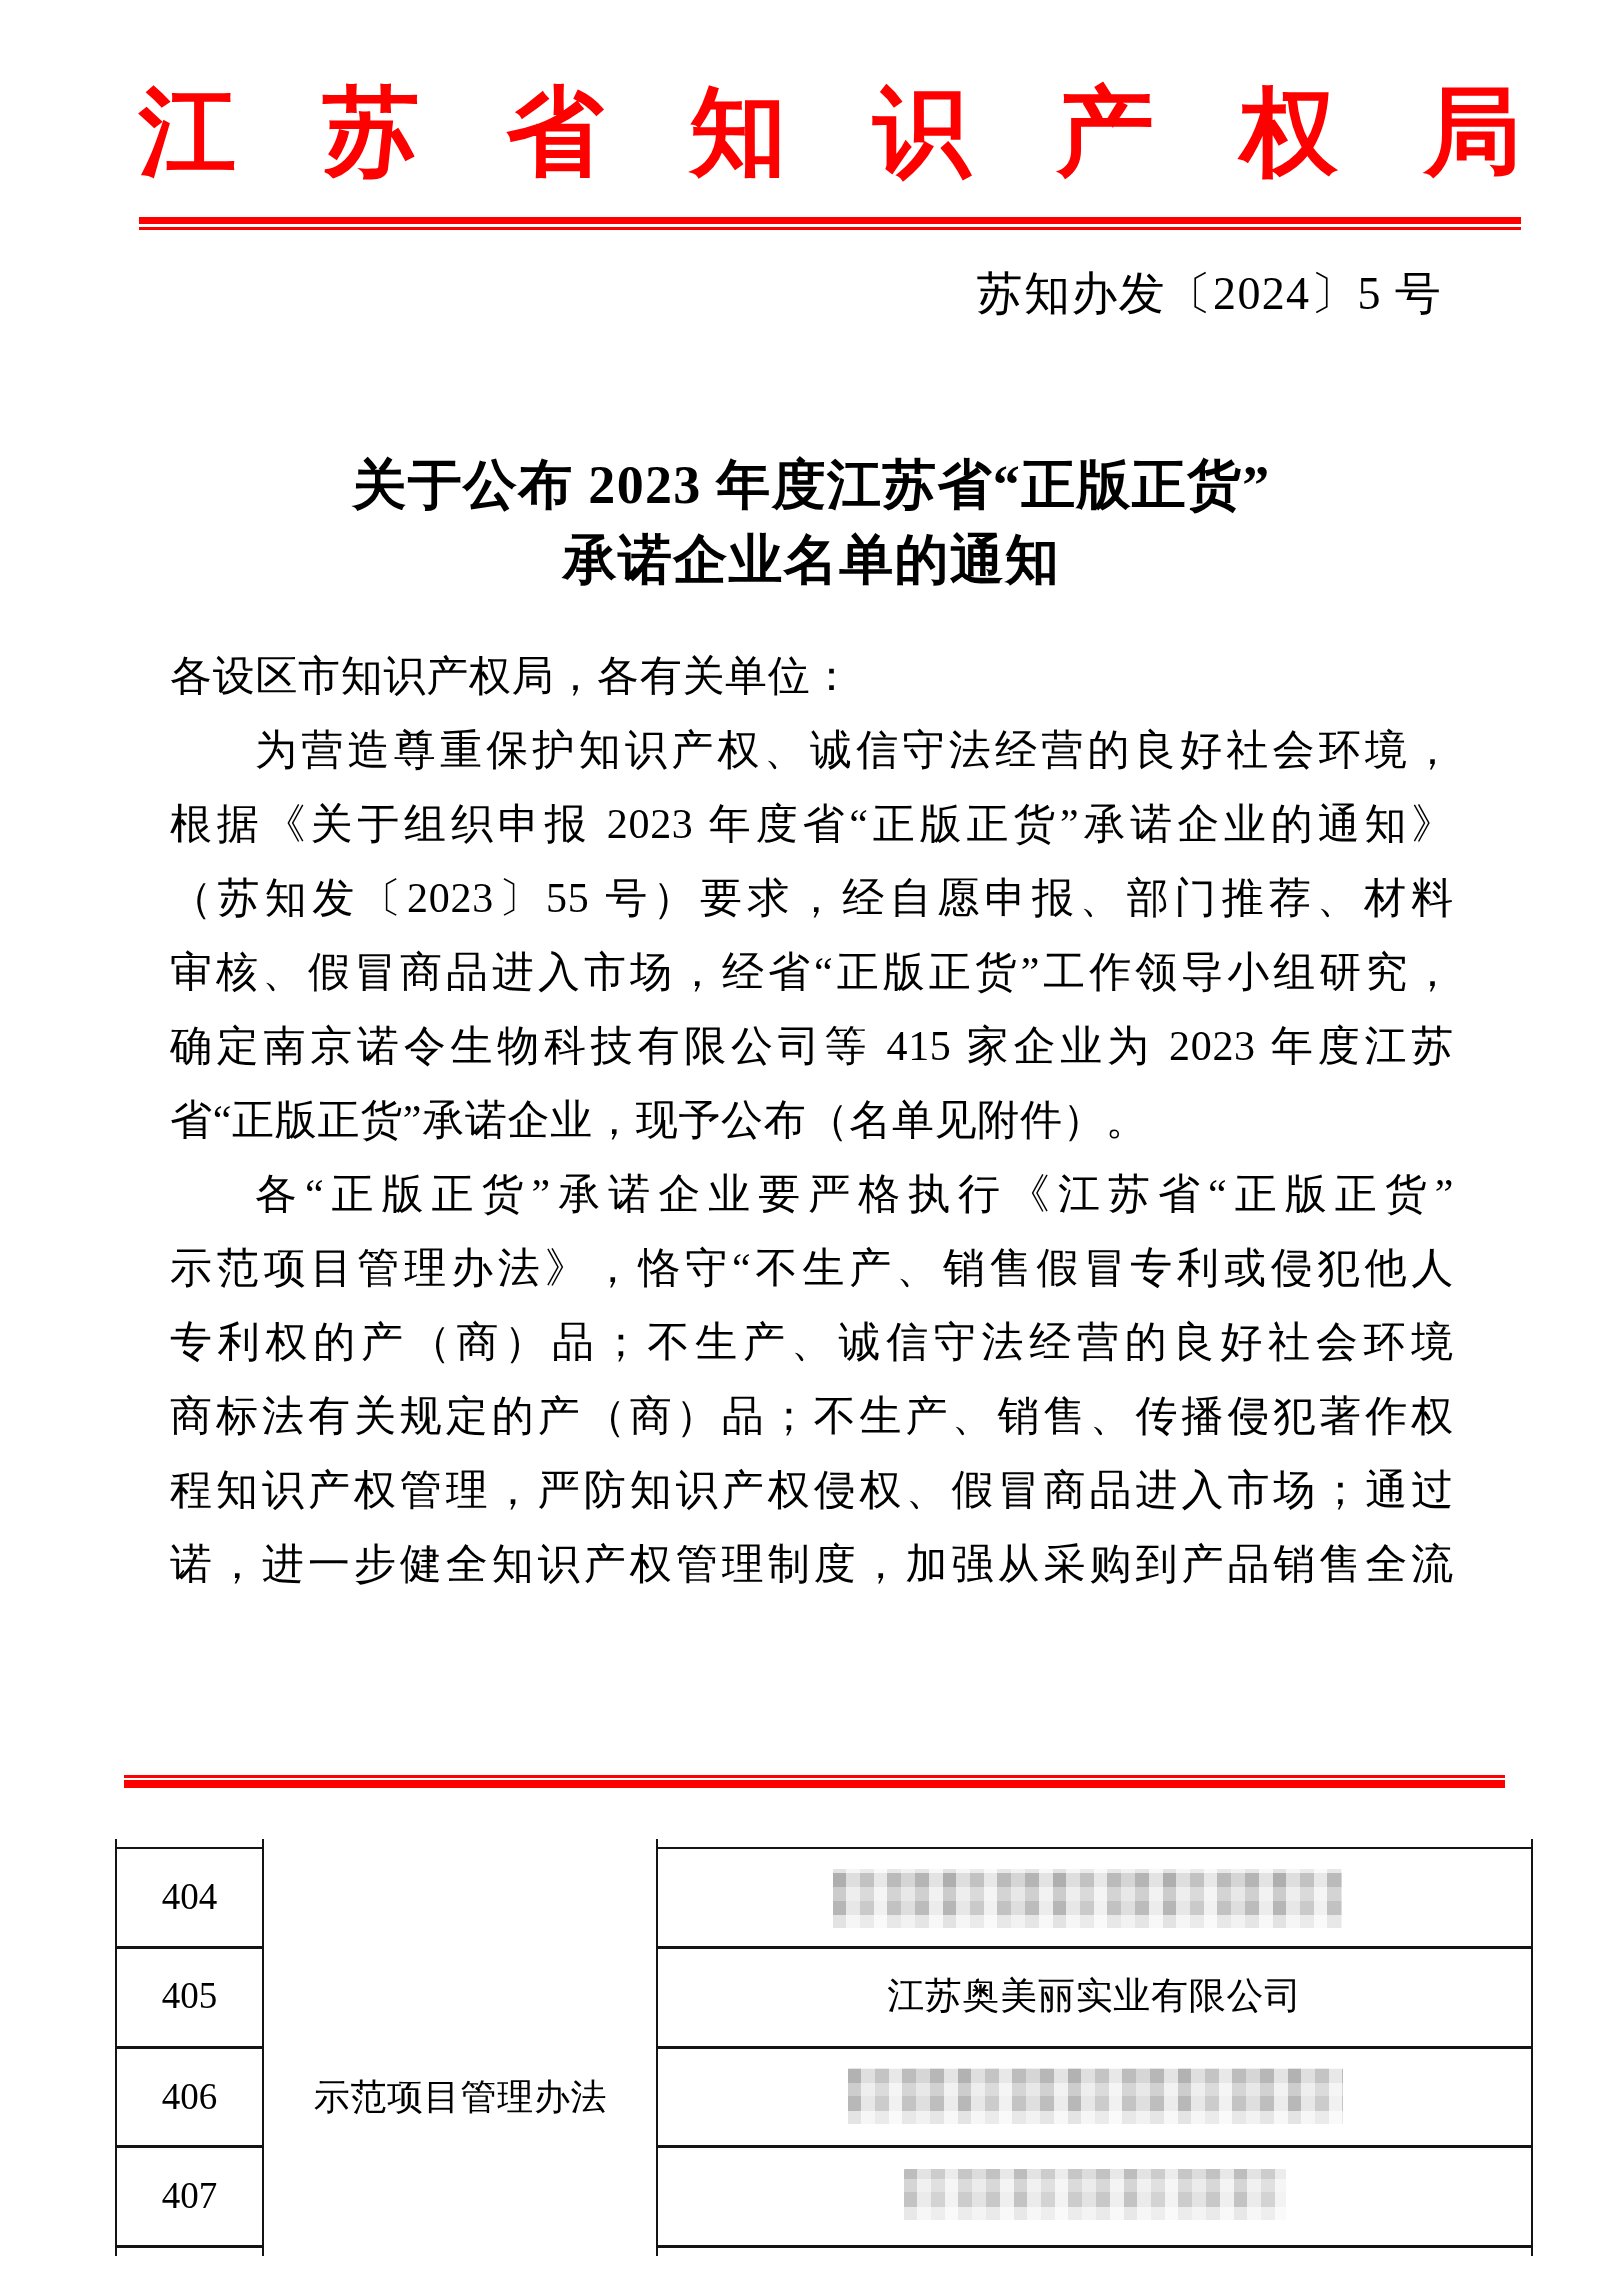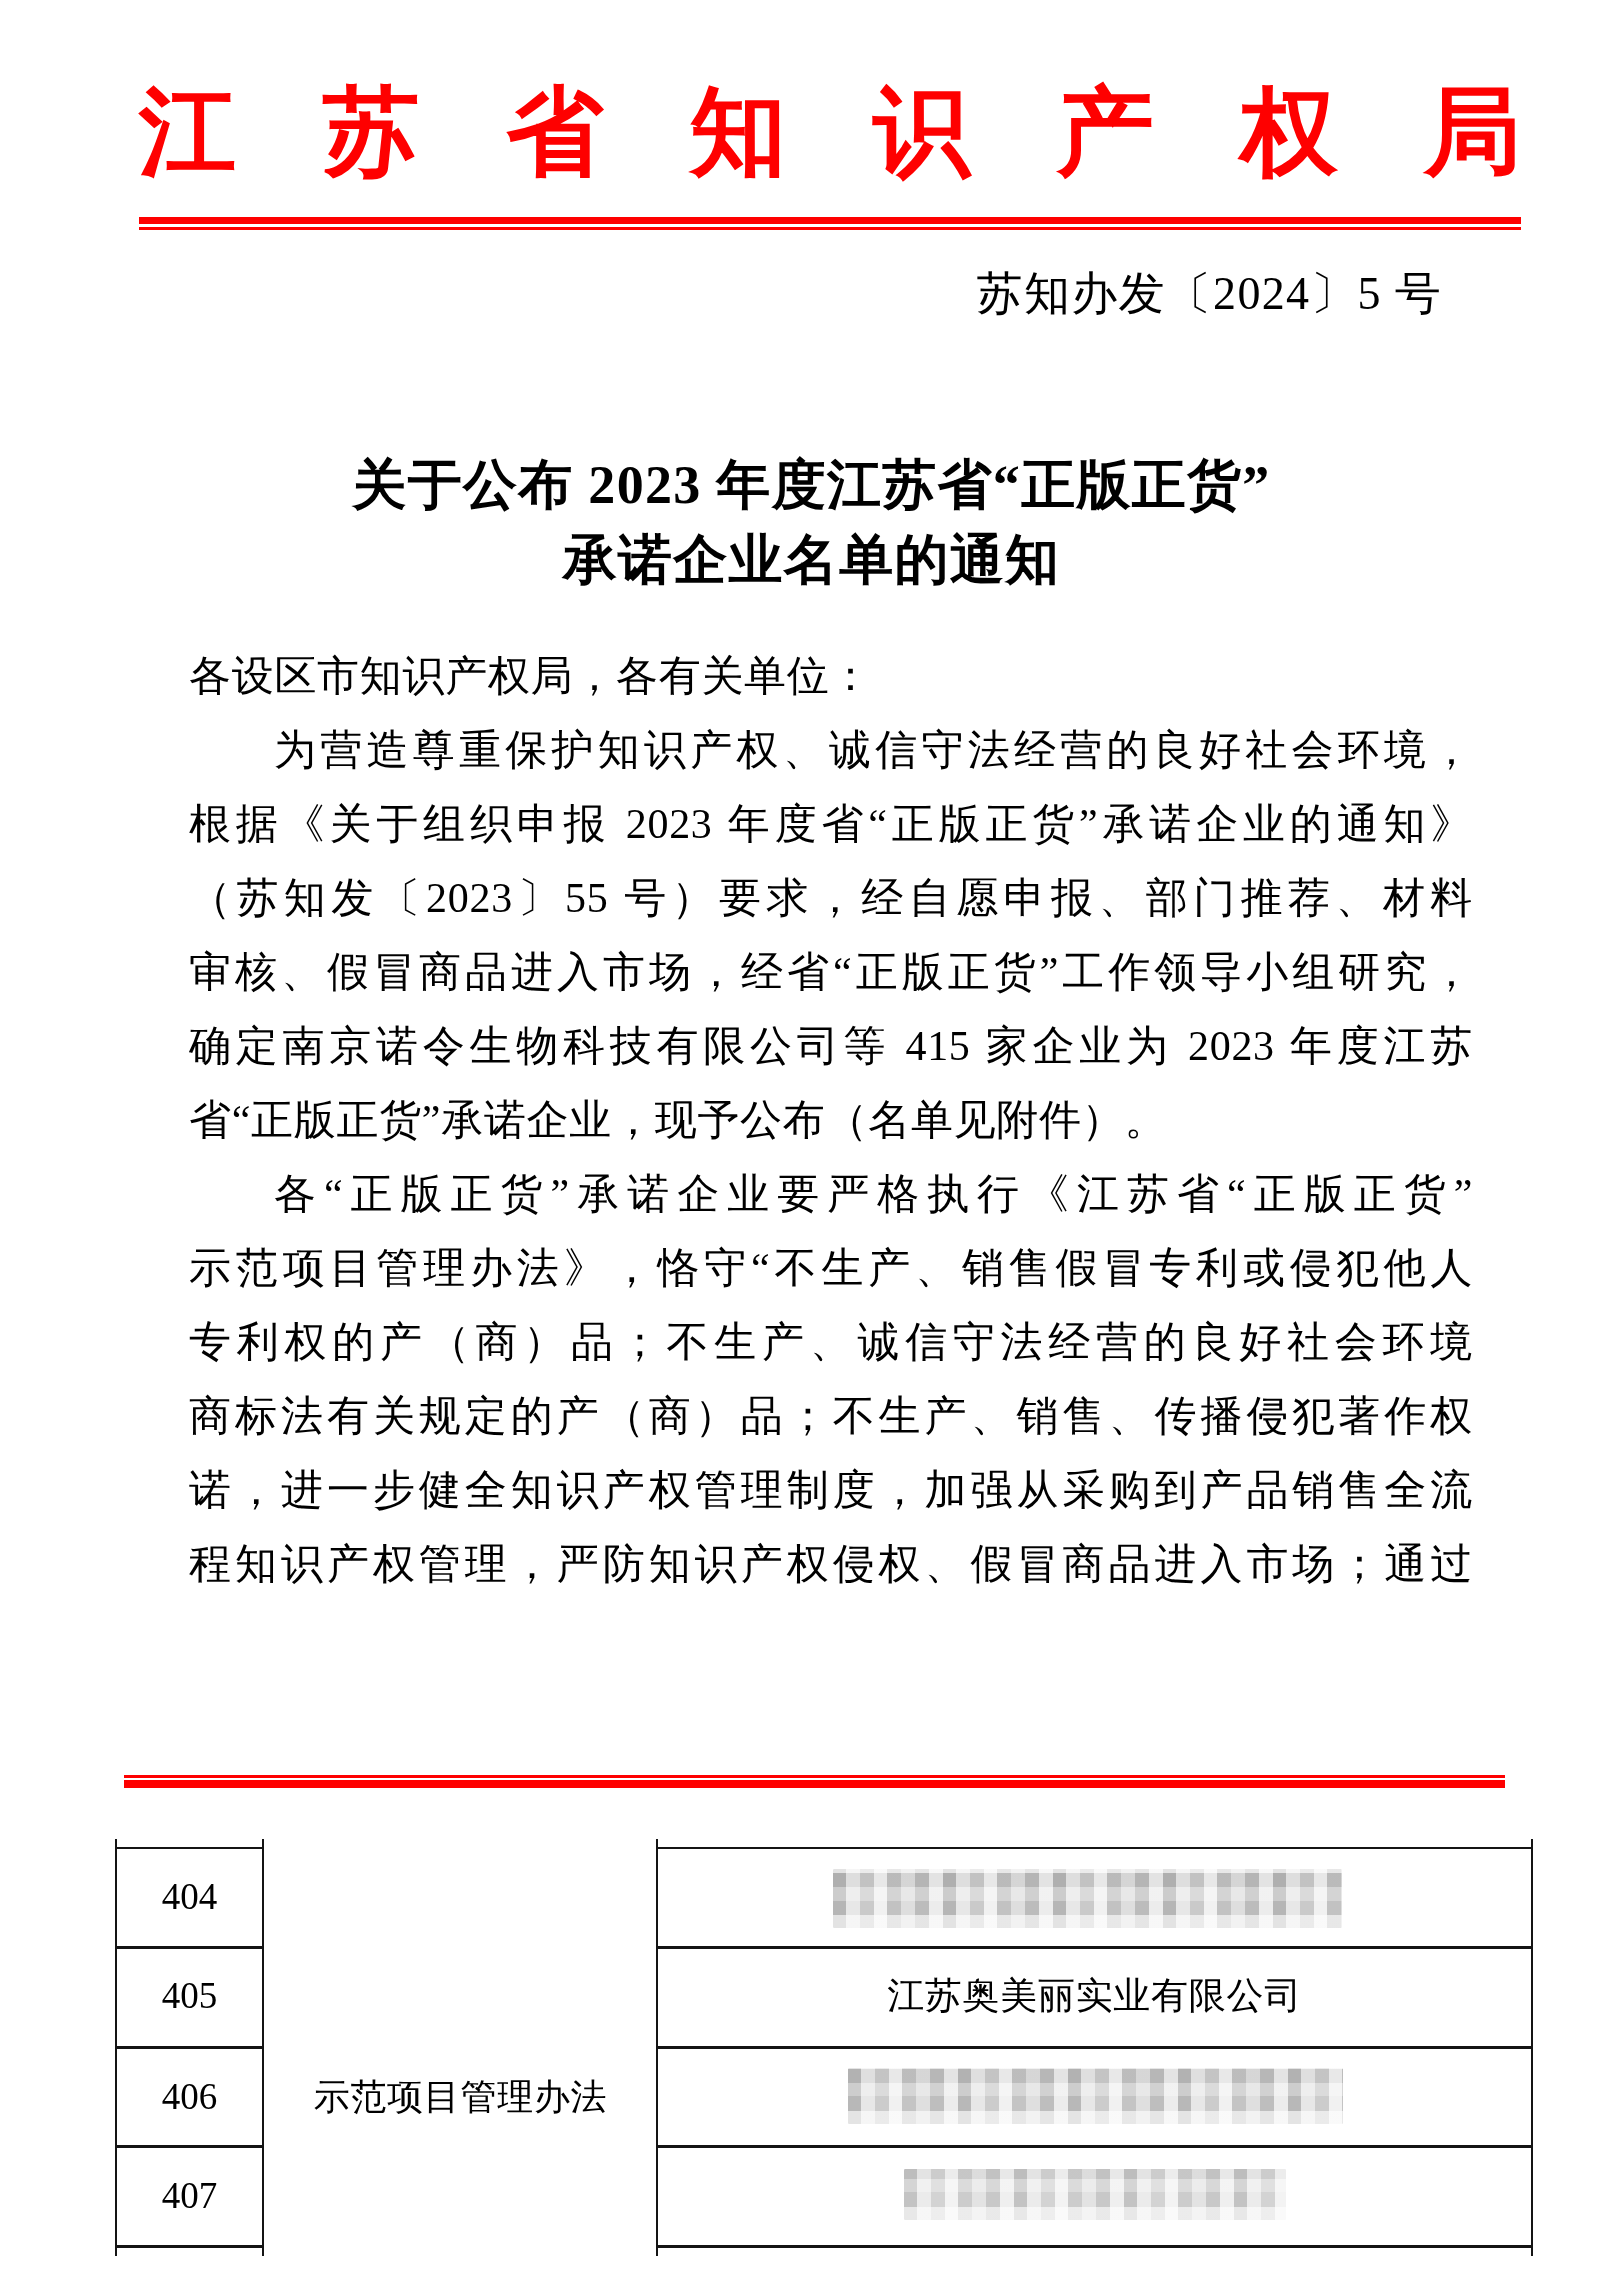--- a/index.html
+++ b/index.html
@@ -17,21 +17,21 @@
   .rule-head .thick{height:7.2px;background:#fe0000;}
   .rule-head .thin{height:2.6px;background:#fe0000;margin-top:3.3px;}
   
   .doc-no{position:absolute;top:272px;right:181px;font-size:46px;line-height:43px;letter-spacing:1.3px;}
   
   .title{
     position:absolute;top:420px;left:0;width:100%;
     text-align:center;font-size:54px;font-weight:bold;line-height:75px;letter-spacing:1.3px;margin-top:28px;
   }
   
-  .body{position:absolute;left:170px;top:639px;width:1284px;font-size:42px;margin-left:19px;}
+  .body{position:absolute;left:170px;top:639px;width:1284px;font-size:42px;}
   .body .line{height:74px;line-height:74px;overflow:hidden;letter-spacing:0.7px;}
   .body .line.full{text-align:justify;text-align-last:justify;}
   .body .line.indent{text-indent:85px;}
   
   .rule-sep{position:absolute;left:124px;top:1775px;width:1381px;}
   .rule-sep .thin{height:2.6px;background:#fe0000;}
   .rule-sep .thick{height:7.9px;background:#fe0000;margin-top:2.6px;}
   
   .tbl{position:absolute;left:115px;top:1839px;width:1418px;height:417px;font-size:37px;}
   .tbl .v{position:absolute;top:0;bottom:0;width:2px;background:#141414;}
@@ -105,23 +105,23 @@
 
       <div class="line indent full">各“正版正货”承诺企业要严格执行《江苏省“正版正货”</div>
 
       <div class="line full">示范项目管理办法》，恪守“不生产、销售假冒专利或侵犯他人</div>
 
       <div class="line full">专利权的产（商）品；不生产、诚信守法经营的良好社会环境</div>
 
       <div class="line full">商标法有关规定的产（商）品；不生产、销售、传播侵犯著作权</div>
 
 
+      <div class="line full">程知识产权管理，严防知识产权侵权、假冒商品进入市场；通过</div>
+
       <div class="line full">诺，进一步健全知识产权管理制度，加强从采购到产品销售全流</div>
-
-      <div class="line full">程知识产权管理，严防知识产权侵权、假冒商品进入市场；通过</div>
     </div>
 
   <div class="rule-sep">
     <div class="thin"></div>
     <div class="thick"></div>
   </div>
 
   <div class="tbl">
     <div class="v v1"></div>
     <div class="v v2"></div>

